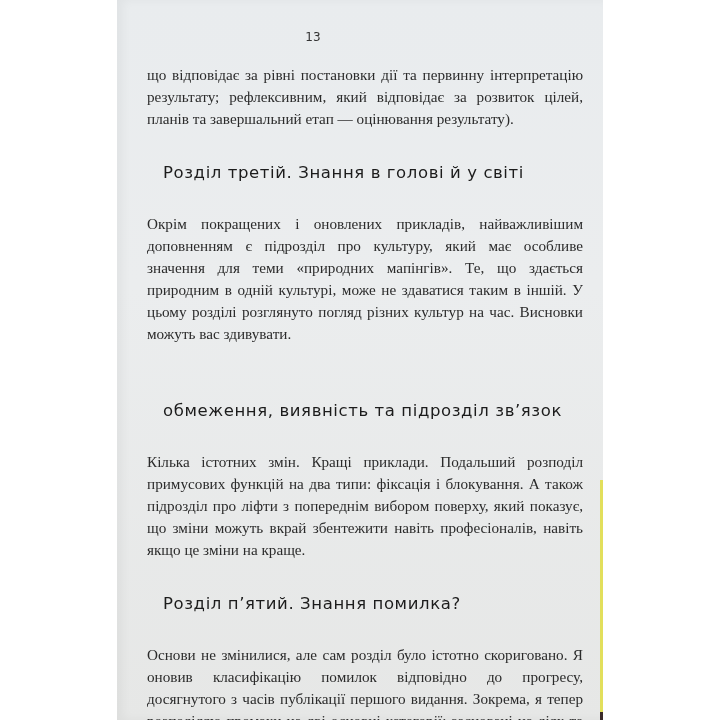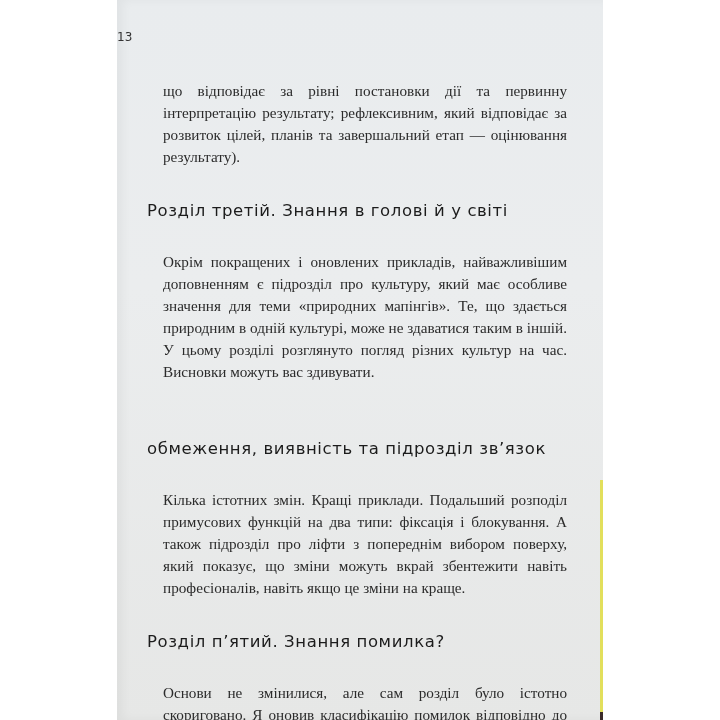--- a/index.html
+++ b/index.html
@@ -12,31 +12,31 @@
     box-shadow: inset 6px 0 10px rgba(0,0,0,0.04);
   }
   .edge-strip {
     position: absolute; left: 600px; top: 480px; width: 3px; height: 236px;
     background: #e2df5c;
   }
   .edge-dark {
     position: absolute; left: 600px; top: 712px; width: 3px; height: 8px; background: #3a2a2a;
   }
   .page-number {
-    position: absolute; left: 0; width: 392px; top: 30px; 
+    position: absolute; left: 0; width: 392px; top: 30px; text-align: center;
     font-family: "DejaVu Sans", sans-serif; font-size: 12px; color: #333;
   }
   .content {
     position: absolute; left: 30px; top: 64px; width: 436px;
     font-family: "Liberation Serif", serif; font-size: 15.2px; line-height: 22px; color: #2b2b2b;
   }
-  .p { margin: 16px; text-align: justify; text-align-last: left; }
+  .p { margin: 0; text-align: justify; text-align-last: left; }
   .h {
     font-family: "DejaVu Sans", sans-serif; font-size: 16.5px; line-height: 23px;
-    letter-spacing: 0.6px; color: #1c1c1c; font-weight: normal; margin: 0;
+    letter-spacing: 0.6px; color: #1c1c1c; font-weight: normal; margin: 16px;
   }
   .gap-before-h { height: 15px; }
   .gap-after-h { height: 13px; }
 </style>
 </head>
 <body>
 
 <div class="page">
   <div class="page-number">13</div>
 

